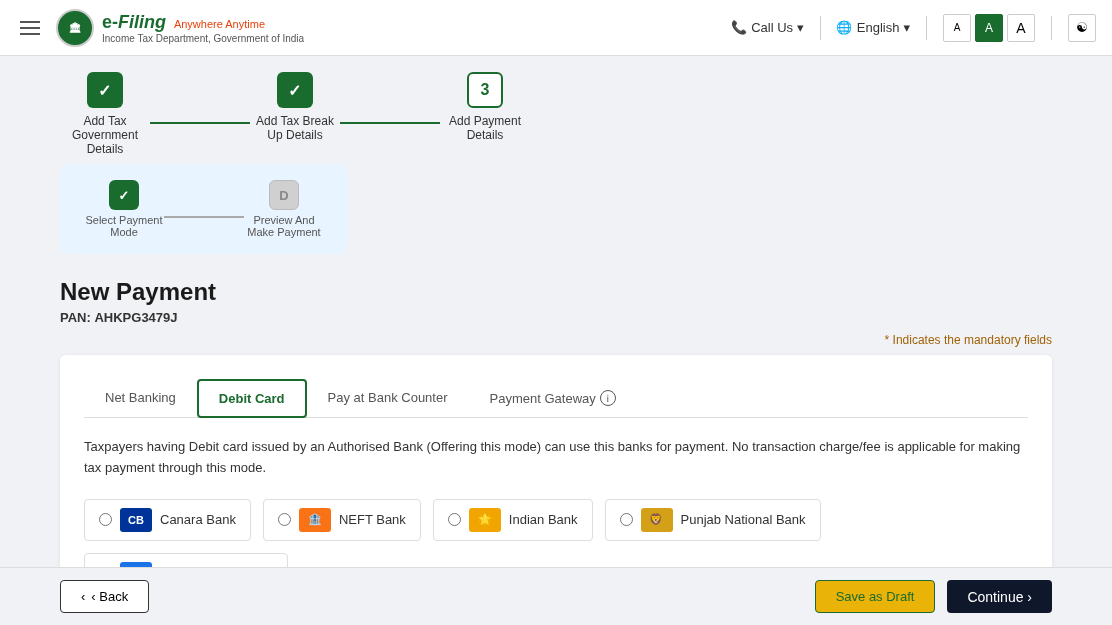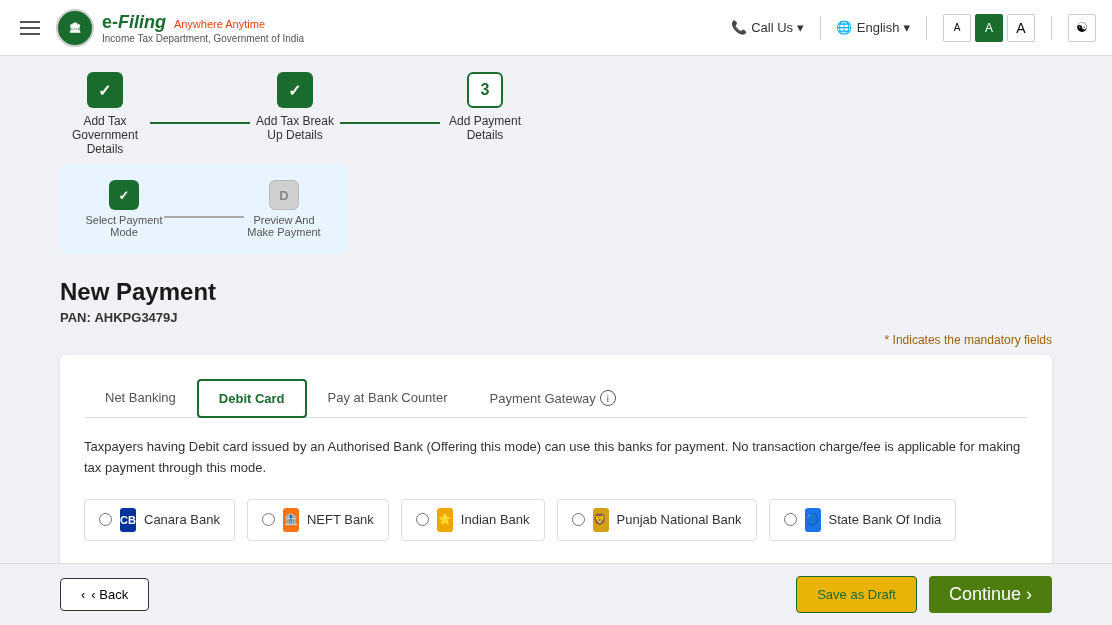--- a/index.html
+++ b/index.html
@@ -64,38 +64,38 @@
     .tab { padding: 10px 20px; cursor: pointer; font-size: 13px; color: #555; border: 1px solid transparent; background: none; white-space: nowrap; }
     .tab.active { border: 2px solid #1a6b2e; border-radius: 4px; color: #1a6b2e; font-weight: bold; margin-bottom: -1px; background: #fff; }
 
     
     .info-text { font-size: 13px; color: #333; margin-bottom: 20px; line-height: 1.6; }
 
     
     .bank-options { display: flex; gap: 12px; flex-wrap: wrap; margin-bottom: 24px; }
     .bank-option { display: flex; align-items: center; gap: 8px; border: 1px solid #ddd; border-radius: 4px; padding: 8px 14px; cursor: pointer; min-width: 130px; }
     .bank-option input[type="radio"] { accent-color: #1a6b2e; cursor: pointer; }
-    .bank-icon { width: 16px; height: 24px; border-radius: 3px; display: flex; align-items: center; justify-content: center; font-size: 11px; font-weight: bold; }
+    .bank-icon { width: 32px; height: 24px; border-radius: 3px; display: flex; align-items: center; justify-content: center; font-size: 11px; font-weight: bold; }
     .bank-icon.canara { background: #003399; color: #fff; }
     .bank-icon.icici { background: #f97316; color: #fff; }
     .bank-icon.indian { background: #f0a500; color: #fff; }
     .bank-icon.pnb { background: #d4a017; color: #fff; }
     .bank-icon.sbi { background: #1a73e8; color: #fff; }
     .bank-name { font-size: 13px; color: #333; }
 
     
     .notice-text { font-size: 12px; color: #333; line-height: 1.6; }
     .notice-text .bold { font-weight: bold; }
 
     
     .footer { position: fixed; bottom: 0; left: 0; right: 0; background: #f0f2f5; border-top: 1px solid #ddd; padding: 12px 60px; display: flex; justify-content: space-between; align-items: center; }
     .back-btn { border: 1px solid #333; background: #fff; padding: 8px 20px; cursor: pointer; font-size: 13px; border-radius: 4px; display: flex; align-items: center; gap: 6px; }
     .footer-right { display: flex; gap: 12px; }
     .save-draft-btn { border: 1px solid #1a6b2e; background: #eab308; padding: 8px 20px; cursor: pointer; font-size: 13px; color: #1a6b2e; border-radius: 4px; }
-    .continue-btn { border: none; background: #4d7c0f; padding: 8px 20px; cursor: pointer; font-size: 18px; color: #fff; border-radius: 4px; display: flex; align-items: center; gap: 6px; }
+    .continue-btn { border: none; background: #0f172a; padding: 8px 20px; cursor: pointer; font-size: 14px; color: #fff; border-radius: 4px; display: flex; align-items: center; gap: 6px; }
 
     .stepper-top { display: flex; align-items: flex-start; margin-bottom: 8px; }
   </style>
 </head>
 <body>
 
 <div class="header">
   <div class="header-left">
     <div class="hamburger">
       <span></span>

